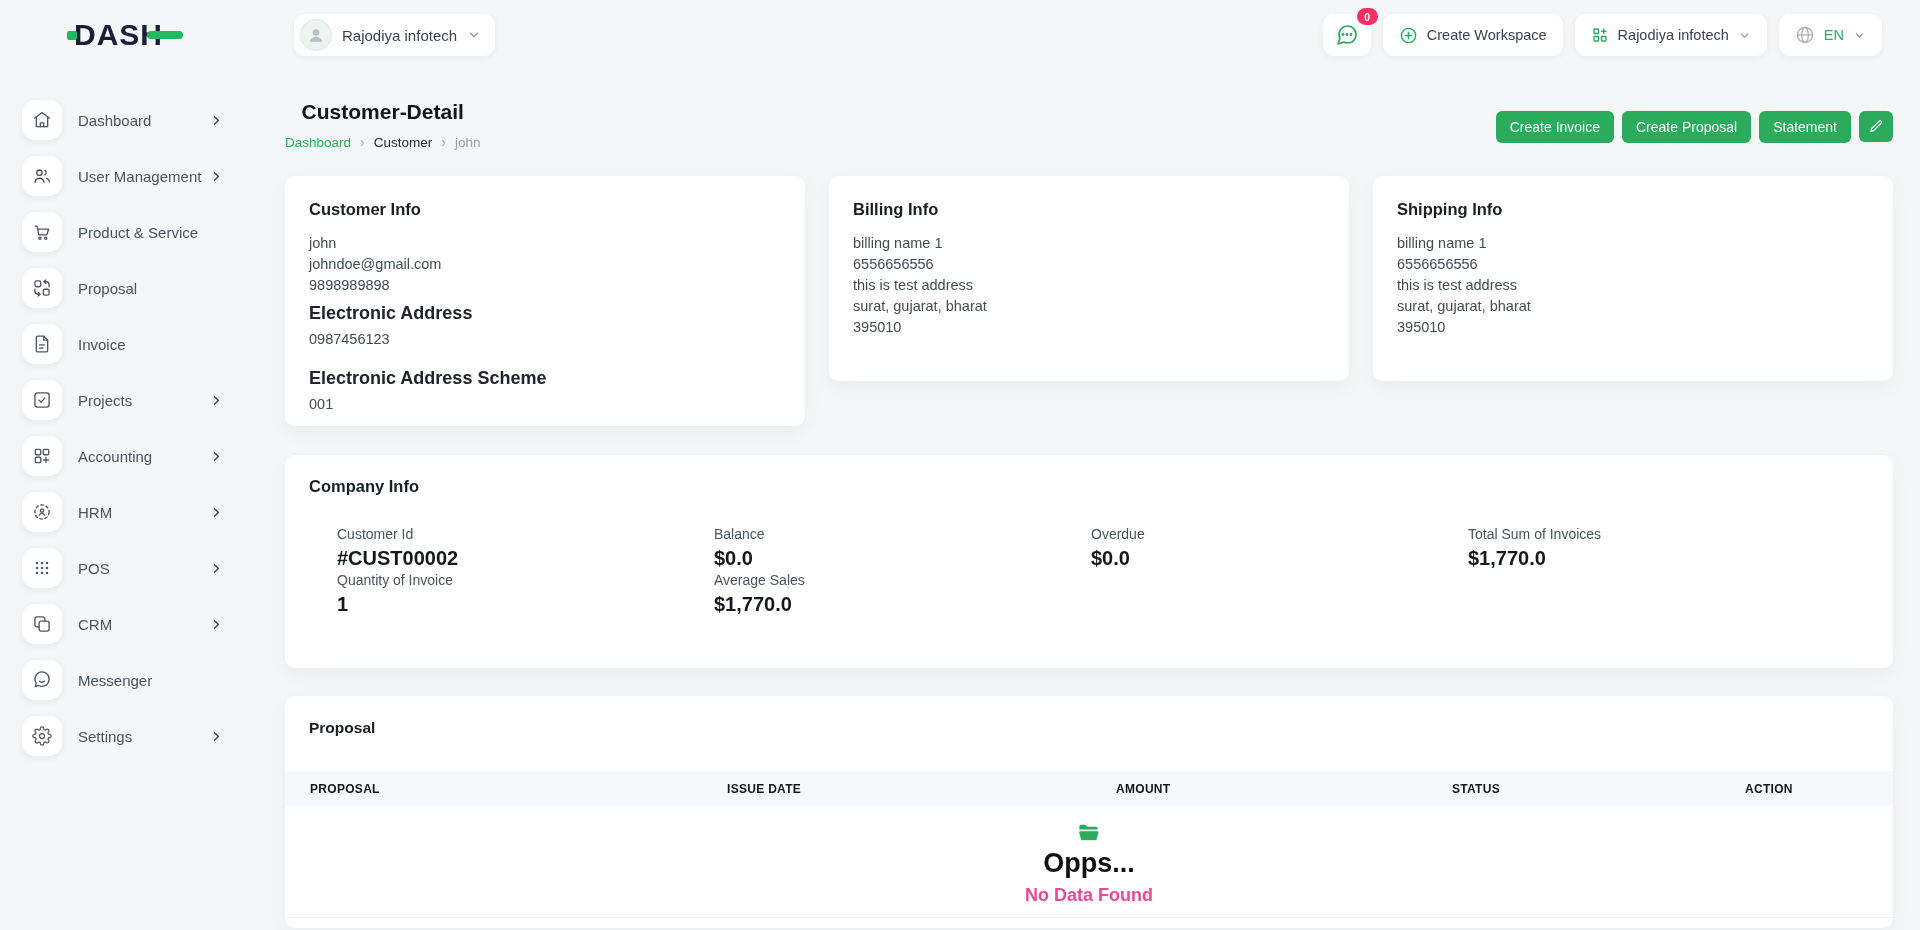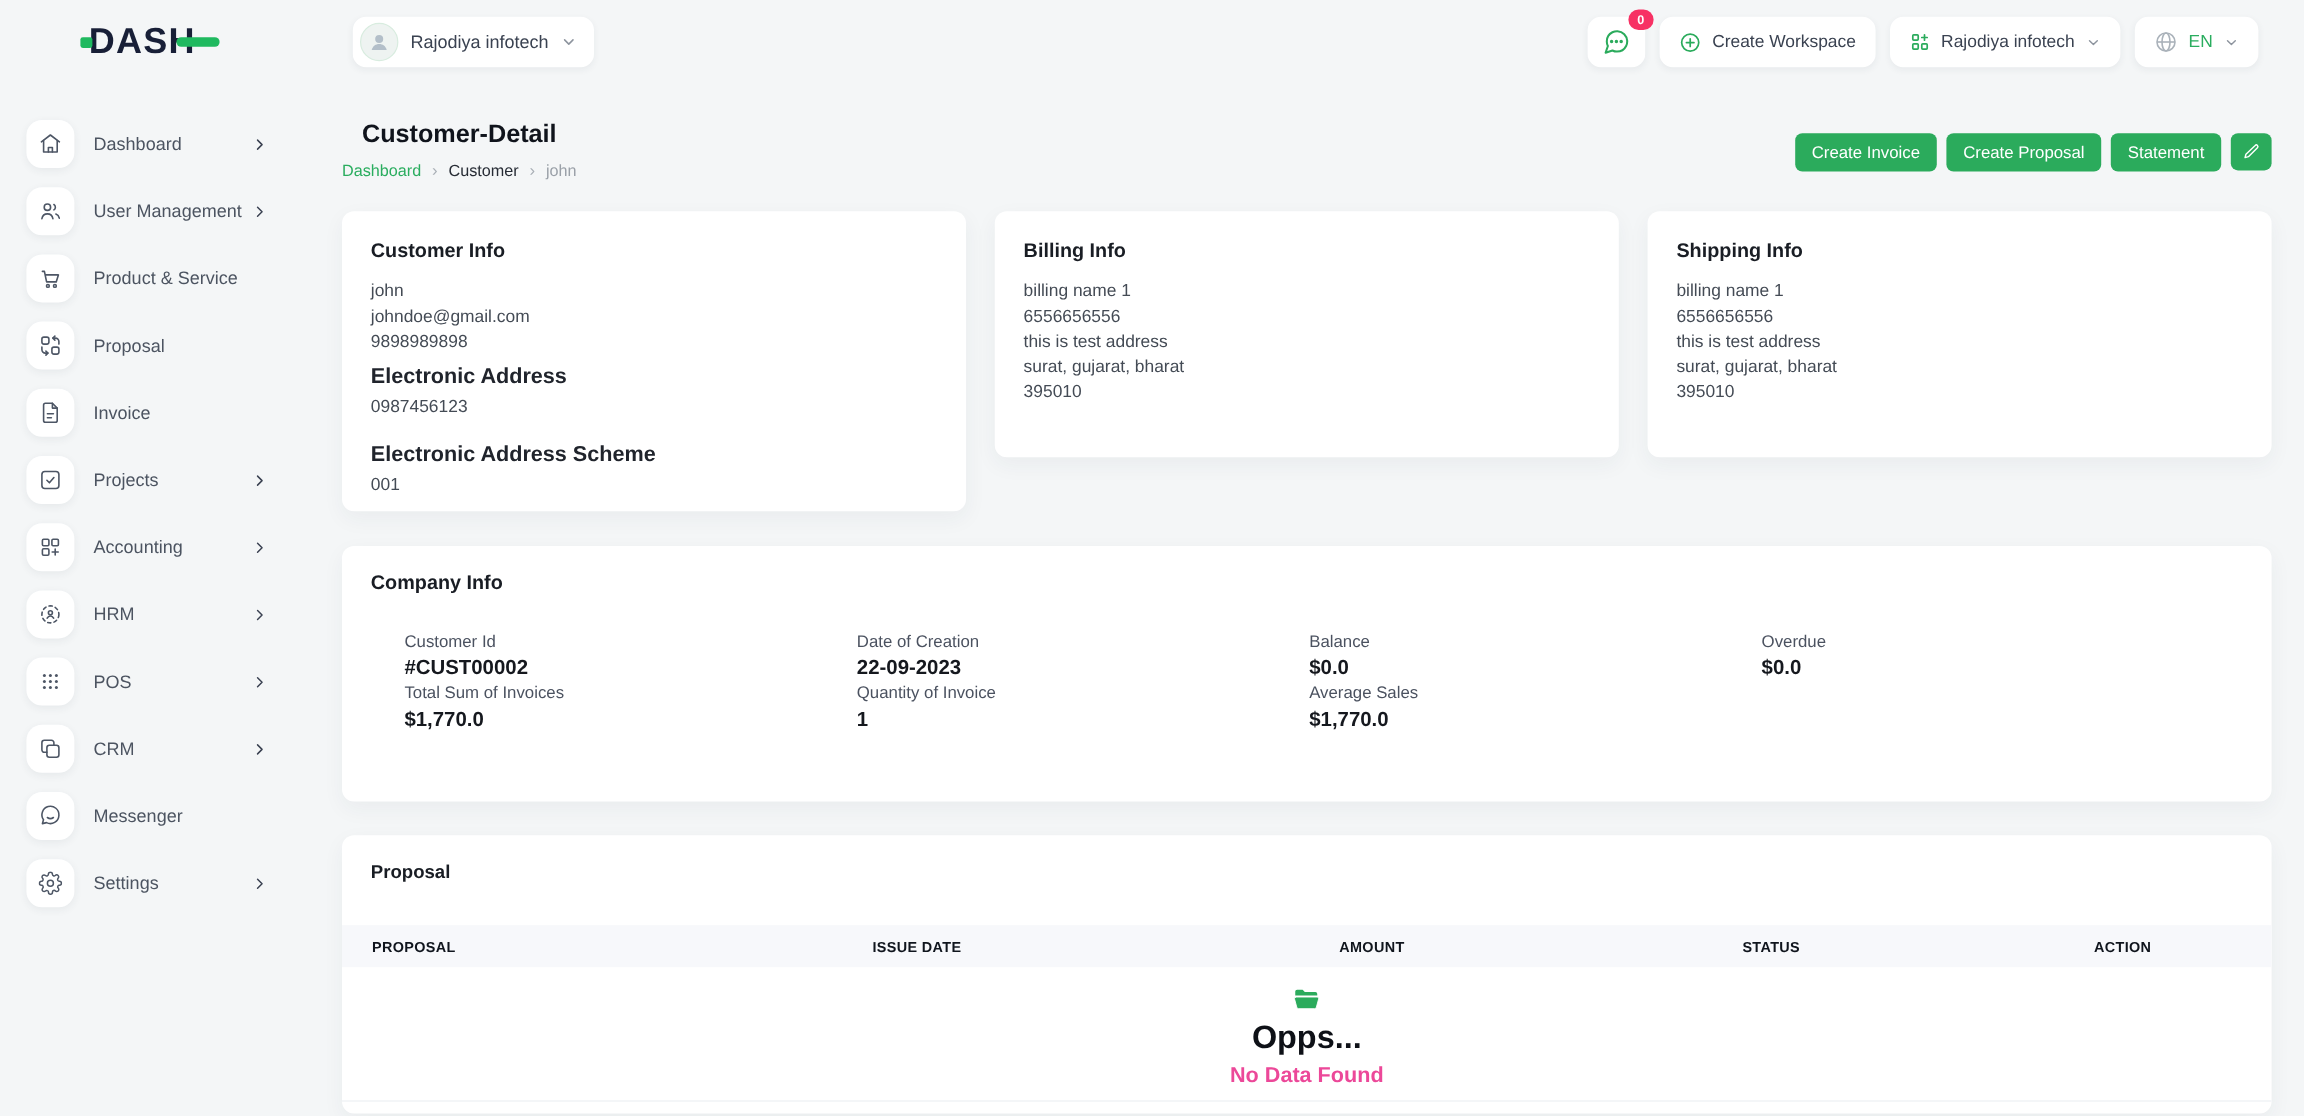--- a/index.html
+++ b/index.html
@@ -63,21 +63,21 @@
   .info-card { width:520px; padding:24px; }
   .card-title { font-size:16.5px; font-weight:bold; color:#191d24; margin-bottom:14px; }
   .info-line { font-size:14.5px; line-height:21px; color:#444b55; }
   .sub-head { font-size:18px; font-weight:bold; color:#20242c; margin-top:7px; }
   .sub-val { font-size:14.5px; color:#444b55; margin-top:7px; }
   .sub-head2 { margin-top:21px; }
 
   .company-card { position:absolute; top:385px; left:0; right:0; height:213px; padding:22px 24px; }
   .company-grid { margin:30px 24px 0 28px; display:grid; grid-template-columns:repeat(4,1fr); row-gap:2px; }
   .field-label { font-size:14px; color:#4b5260; }
-  .field-value { font-size:17px; font-weight:bold; color:#15181e; margin-top:5px; }
+  .field-value { font-size:20px; font-weight:bold; color:#15181e; margin-top:5px; }
 
   .proposal-card { position:absolute; top:626px; left:0; right:0; height:232px; overflow:hidden; }
   .p-title { padding:22px 24px 0; font-size:15.5px; font-weight:bold; color:#191d24; line-height:20px; }
   .p-table-head { margin-top:33px; height:35px; background:#f7f8fb; display:flex; align-items:center; }
   .th { font-size:12px; font-weight:bold; color:#10151d; letter-spacing:0.3px; }
   .th-1 { width:442px; padding-left:25px; }
   .th-2 { width:389px; }
   .th-3 { width:336px; }
   .th-4 { width:293px; }
   .th-5 { flex:1; }
@@ -405,24 +405,20 @@
   </div>
 
   <div class="card company-card">
     <div class="card-title">Company Info</div>
     <div class="company-grid">
       <div>
         <div class="field-label">Customer Id</div>
         <div class="field-value">#CUST00002</div>
       </div>
       <div>
-        <div class="field-label">Date of Creation</div>
-        <div class="field-value">22-09-2023</div>
-      </div>
-      <div>
         <div class="field-label">Balance</div>
         <div class="field-value">$0.0</div>
       </div>
       <div>
         <div class="field-label">Overdue</div>
         <div class="field-value">$0.0</div>
       </div>
       <div>
         <div class="field-label">Total Sum of Invoices</div>
         <div class="field-value">$1,770.0</div>

